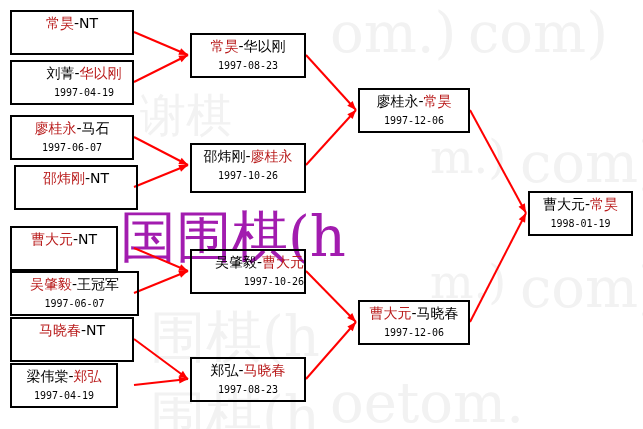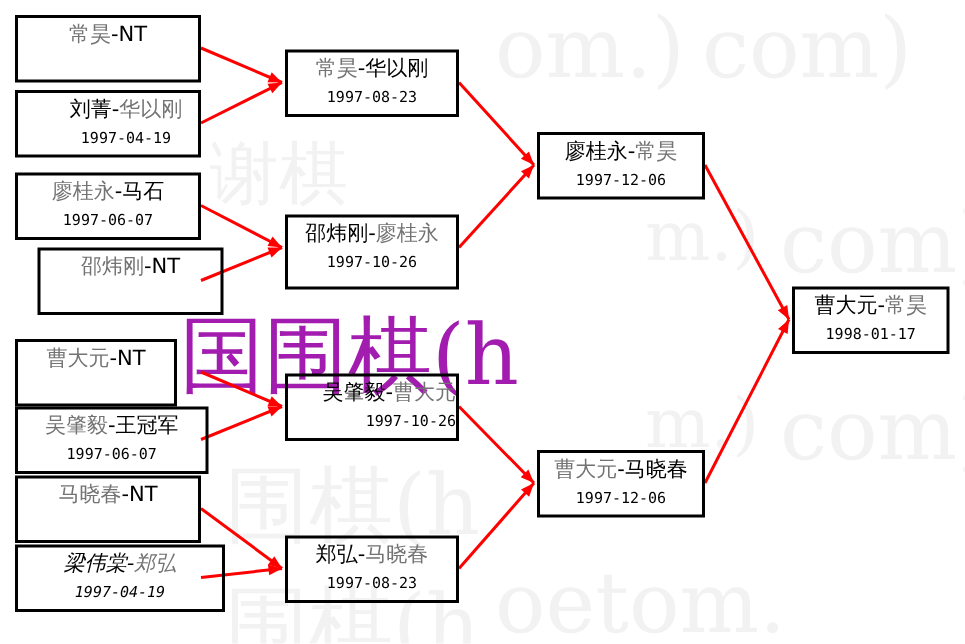--- a/index.html
+++ b/index.html
@@ -15,21 +15,21 @@
 
   
   #wires{position:absolute;left:0;top:0;width:643px;height:429px;}
 
   .box{position:absolute;box-sizing:border-box;border:2px solid #000;
        background:transparent;text-align:center;overflow:hidden;}
   .line1{font-size:14px;line-height:19px;white-space:nowrap;margin-top:2px;
          font-family:"DejaVu Sans","Liberation Sans",sans-serif;}
   .line2{font-size:10px;line-height:19px;white-space:nowrap;
          font-family:"DejaVu Sans Mono","Liberation Mono",monospace;letter-spacing:0px;}
-  .win{color:#737373;}
+  .win{color:#b91c1c;}
   .lose{color:#000000;}
   .dash{color:#000000;}
 </style>
 </head>
 <body>
 
 <div id="stage">
   <div id="watermark-layer">
       <div class="wm big" style="left: 330px; top: 0px; color: rgb(242, 242, 242);">om.)</div>
       <div class="wm big" style="left: 468px; top: 0px; color: rgb(242, 242, 242);">com)</div>
@@ -79,37 +79,37 @@
         <div class="line2"></div>
       </div>
       <div class="box" style="left: 10px; top: 60px; width: 124px; height: 45px; border-color: rgb(0, 0, 0); padding-left: 24px;">
         <div class="line1"><span class="lose">刘菁</span><span class="dash">-</span><span class="win">华以刚</span></div>
         <div class="line2">1997-04-19</div>
       </div>
       <div class="box" style="left: 10px; top: 115px; width: 124px; height: 45px; border-color: rgb(0, 0, 0);">
         <div class="line1"><span class="win">廖桂永</span><span class="dash">-</span><span class="lose">马石</span></div>
         <div class="line2">1997-06-07</div>
       </div>
-      <div class="box" style="left: 25px; top: 165px; width: 124px; height: 45px; border-color: rgb(0, 0, 0);">
+      <div class="box" style="left: 14px; top: 165px; width: 124px; height: 45px; border-color: rgb(0, 0, 0);">
         <div class="line1"><span class="win">邵炜刚</span><span class="dash">-</span><span class="lose">NT</span></div>
         <div class="line2"></div>
       </div>
       <div class="box" style="left: 10px; top: 226px; width: 108px; height: 45px; border-color: rgb(0, 0, 0);">
         <div class="line1"><span class="win">曹大元</span><span class="dash">-</span><span class="lose">NT</span></div>
         <div class="line2"></div>
       </div>
       <div class="box" style="left: 10px; top: 271px; width: 129px; height: 45px; border-color: rgb(0, 0, 0);">
         <div class="line1"><span class="win">吴肇毅</span><span class="dash">-</span><span class="lose">王冠军</span></div>
         <div class="line2">1997-06-07</div>
       </div>
       <div class="box" style="left: 10px; top: 317px; width: 124px; height: 45px; border-color: rgb(0, 0, 0);">
         <div class="line1"><span class="win">马晓春</span><span class="dash">-</span><span class="lose">NT</span></div>
         <div class="line2"></div>
       </div>
-      <div class="box" style="left: 10px; top: 363px; width: 140px; height: 45px; border-color: rgb(0, 0, 0); font-style: italic;">
+      <div class="box" style="left: 10px; top: 363px; width: 108px; height: 45px; border-color: rgb(0, 0, 0);">
         <div class="line1"><span class="lose">梁伟棠</span><span class="dash">-</span><span class="win">郑弘</span></div>
         <div class="line2">1997-04-19</div>
       </div>
       <div class="box" style="left: 190px; top: 33px; width: 116px; height: 45px; border-color: rgb(0, 0, 0);">
         <div class="line1"><span class="win">常昊</span><span class="dash">-</span><span class="lose">华以刚</span></div>
         <div class="line2">1997-08-23</div>
       </div>
       <div class="box" style="left: 190px; top: 143px; width: 116px; height: 50px; border-color: rgb(0, 0, 0);">
         <div class="line1"><span class="lose">邵炜刚</span><span class="dash">-</span><span class="win">廖桂永</span></div>
         <div class="line2">1997-10-26</div>
@@ -125,16 +125,16 @@
       <div class="box" style="left: 358px; top: 88px; width: 112px; height: 45px; border-color: rgb(0, 0, 0);">
         <div class="line1"><span class="lose">廖桂永</span><span class="dash">-</span><span class="win">常昊</span></div>
         <div class="line2">1997-12-06</div>
       </div>
       <div class="box" style="left: 358px; top: 300px; width: 112px; height: 45px; border-color: rgb(0, 0, 0);">
         <div class="line1"><span class="win">曹大元</span><span class="dash">-</span><span class="lose">马晓春</span></div>
         <div class="line2">1997-12-06</div>
       </div>
       <div class="box" style="left: 528px; top: 191px; width: 105px; height: 45px; border-color: rgb(0, 0, 0);">
         <div class="line1"><span class="lose">曹大元</span><span class="dash">-</span><span class="win">常昊</span></div>
-        <div class="line2">1998-01-17</div>
+        <div class="line2">1998-01-19</div>
       </div>
     </div>
 </div>
 
 </body></html>

